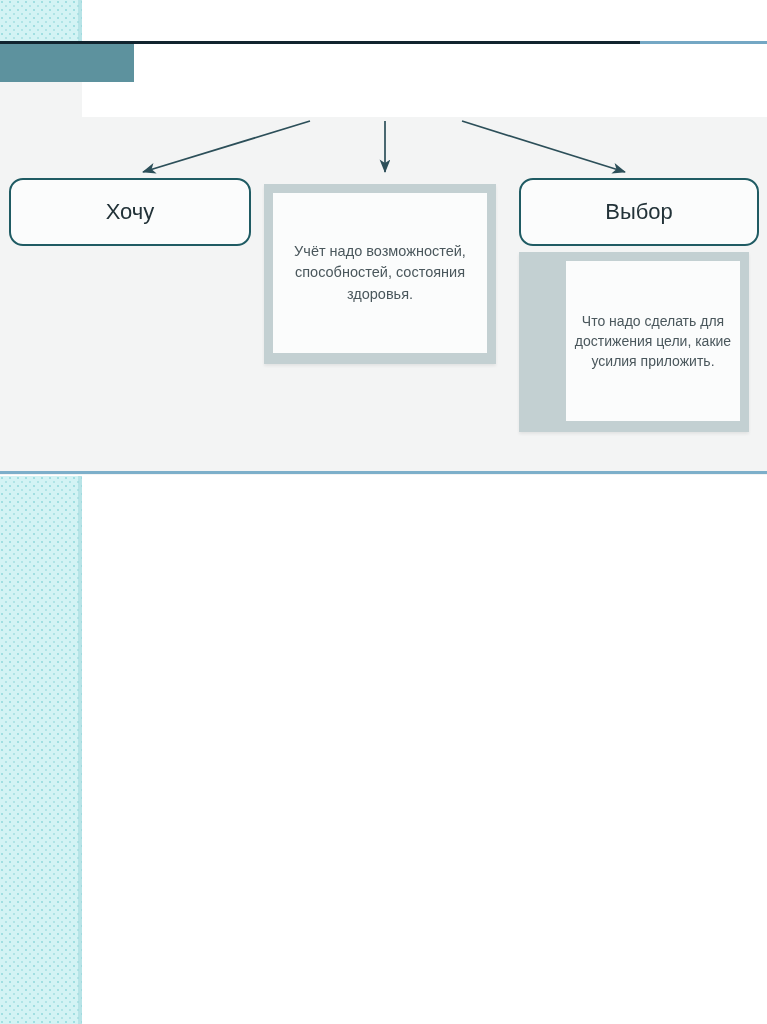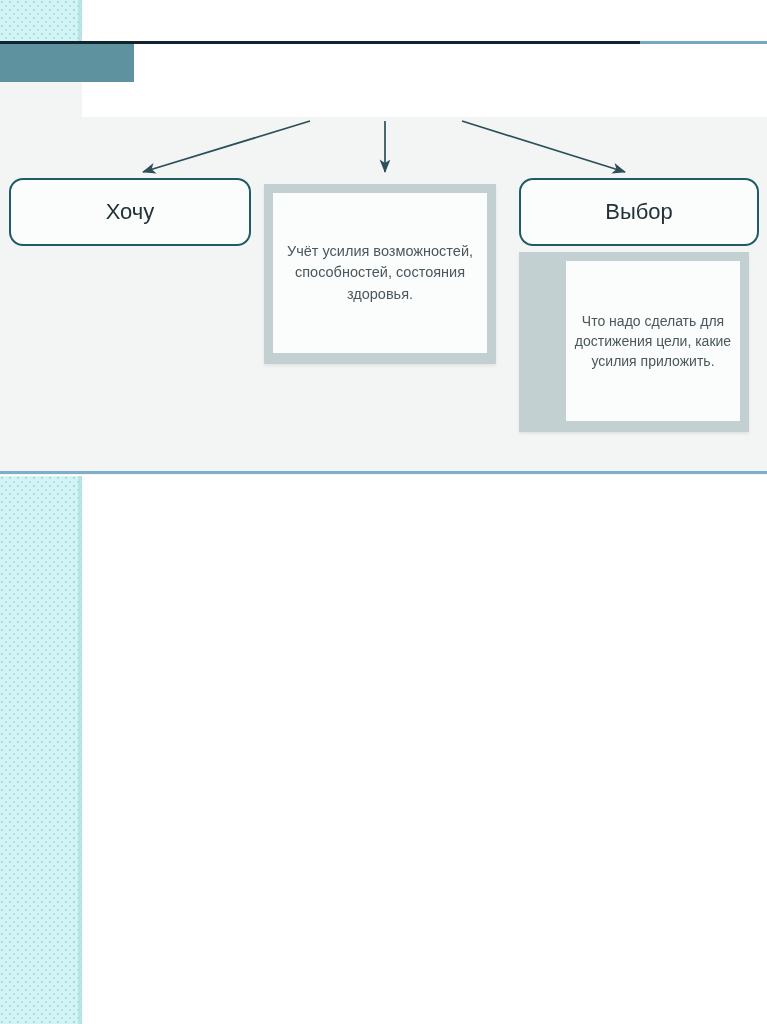--- a/index.html
+++ b/index.html
@@ -243,21 +243,21 @@
 
     <div class="column" id="col-0">
       <div class="col-header">
         <span class="col-header-label">Хочу</span>
       </div>
     </div>
 
     <div class="column" id="col-1">
       <div class="col-body-frame">
         <div class="col-body-inner">
-          <span class="col-body-text">Учёт усилия возможностей, способностей, состояния здоровья.</span>
+          <span class="col-body-text">Учёт надо возможностей, способностей, состояния здоровья.</span>
         </div>
       </div>
     </div>
 
     <div class="column" id="col-2">
       <div class="col-header">
         <span class="col-header-label">Выбор</span>
       </div>
       <div class="col-body-frame">
         <div class="col-body-inner">

